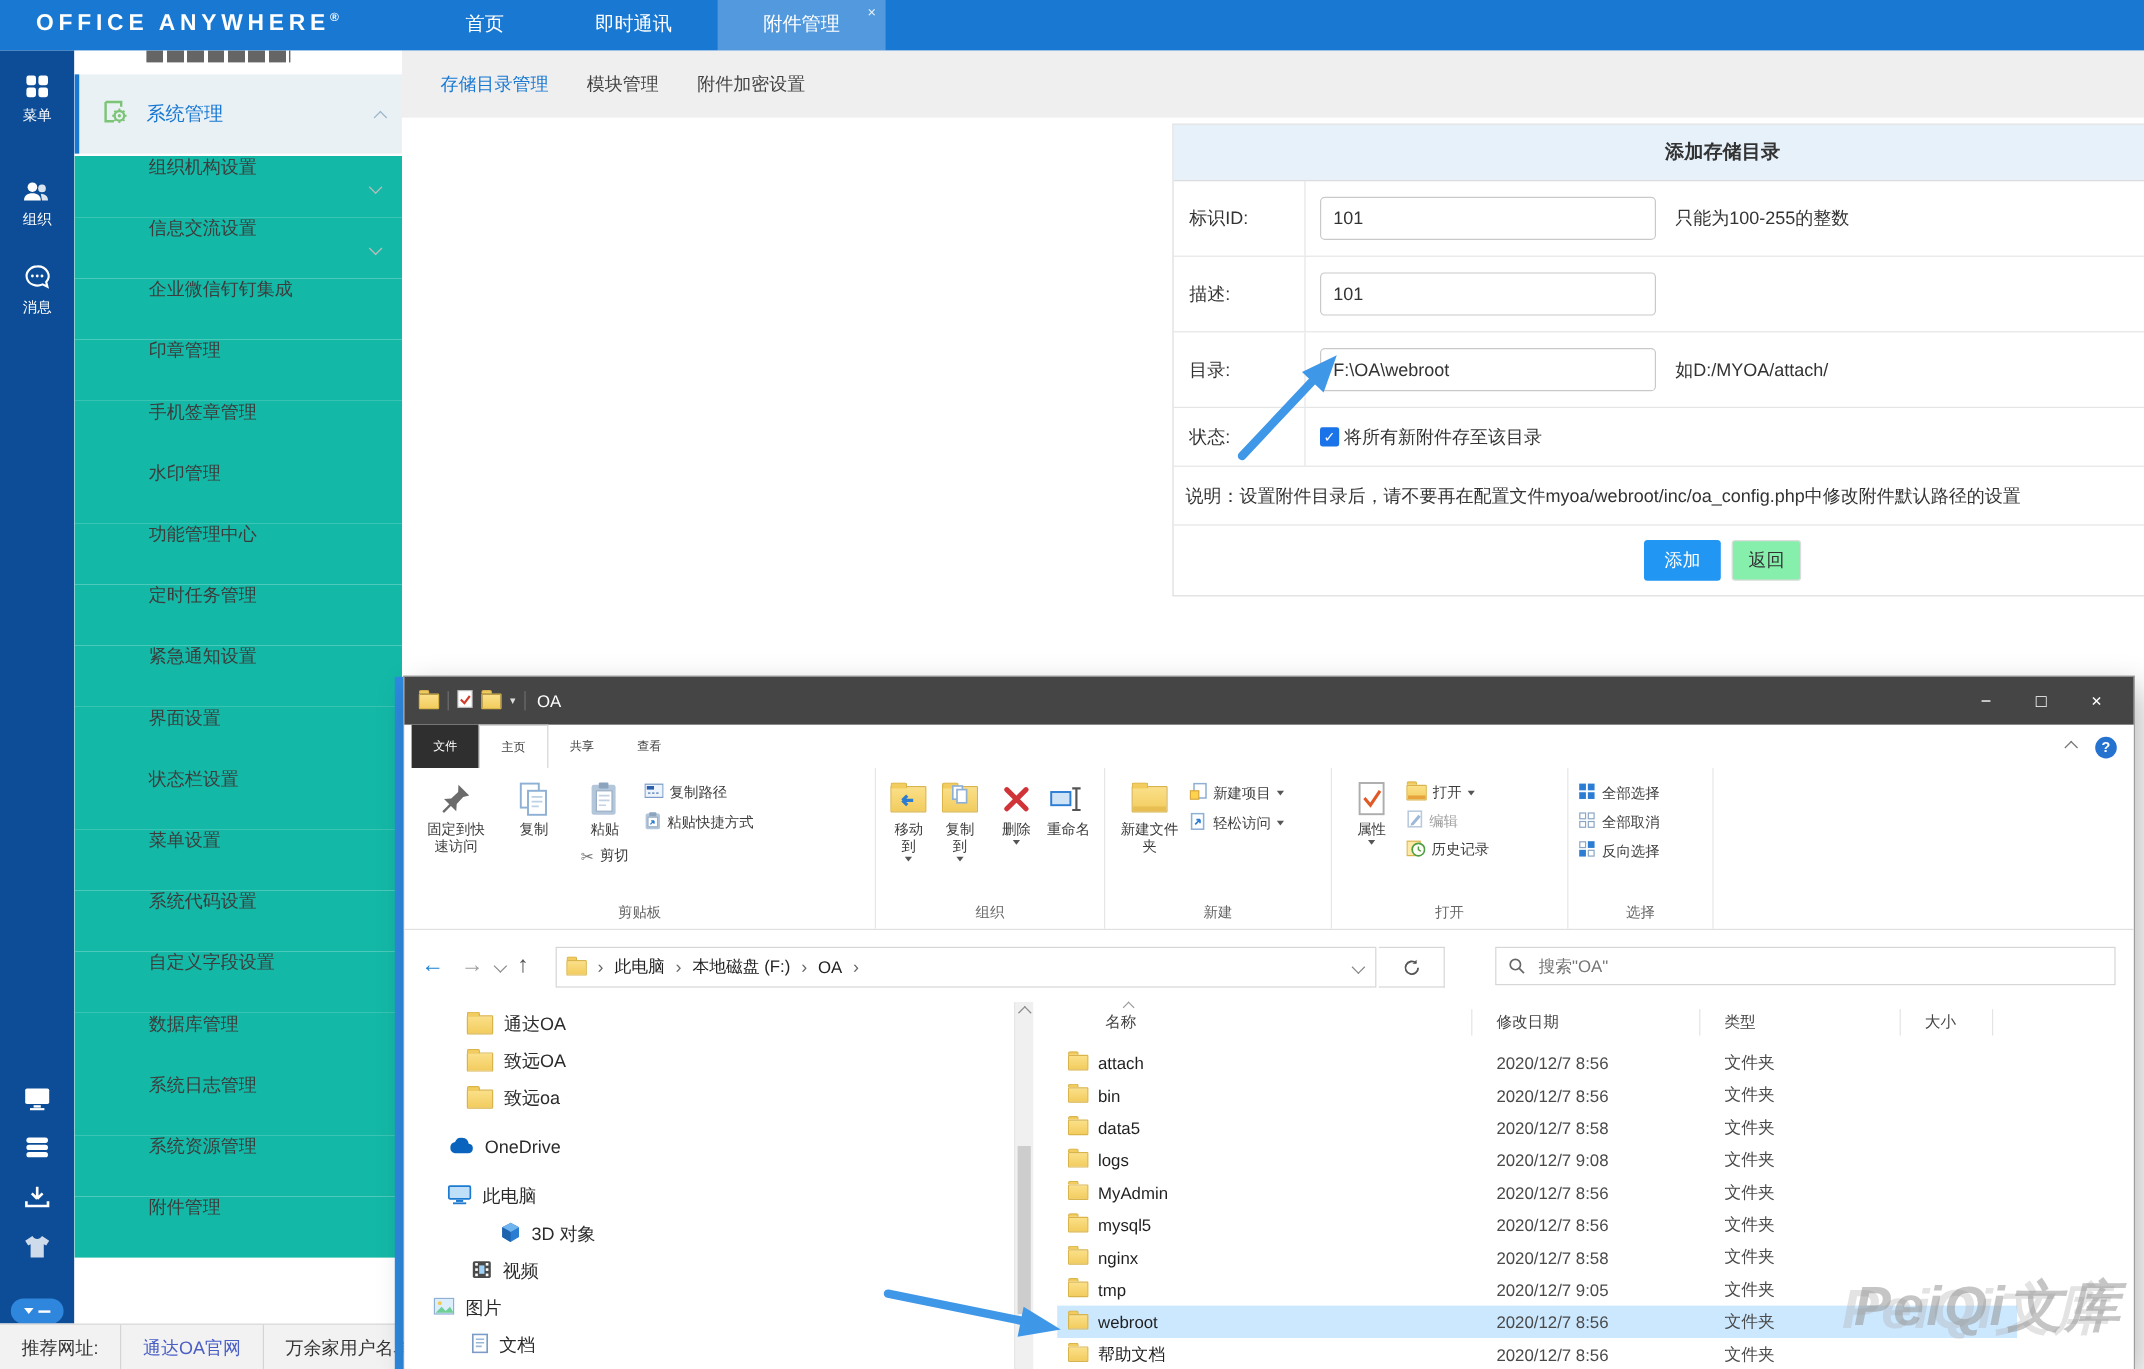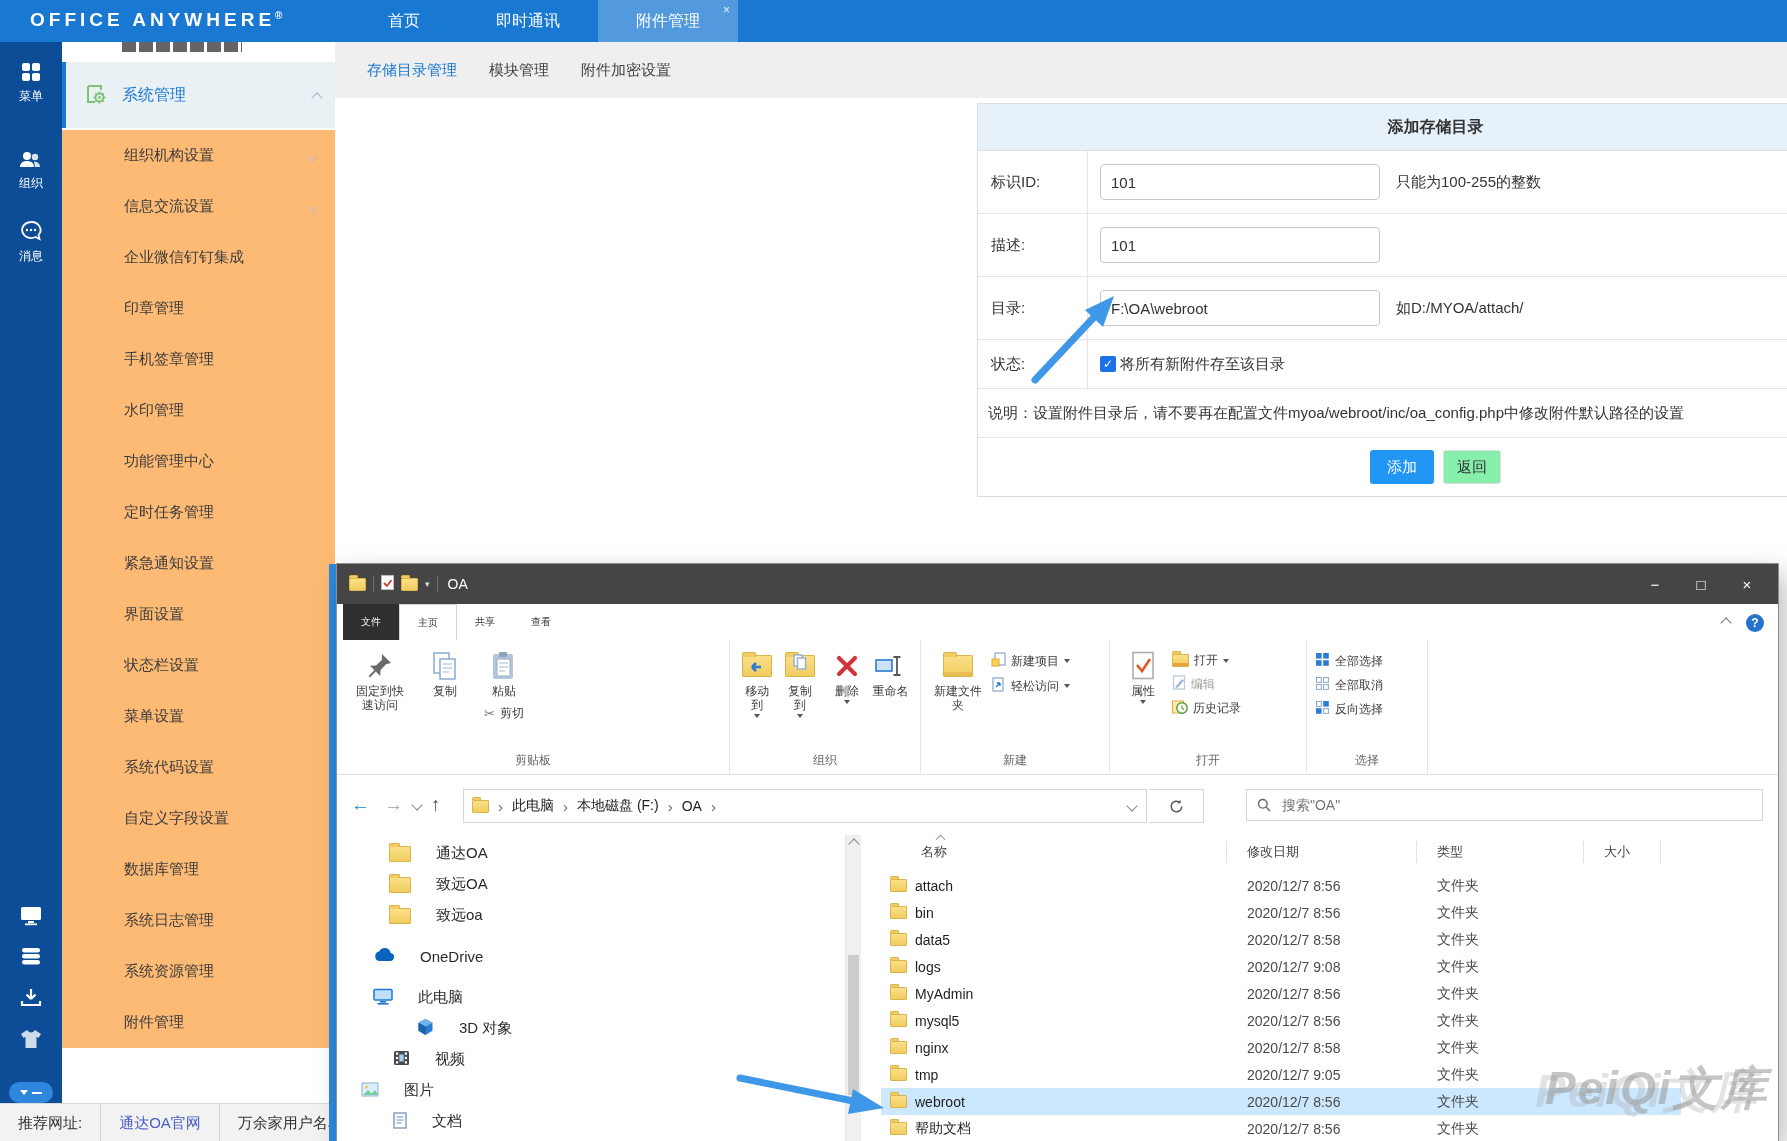--- a/index.html
+++ b/index.html
@@ -28,22 +28,22 @@
   
   .sidebar{position:absolute;left:62px;top:42px;width:273px;height:1061px;background:#fff;z-index:4;overflow:hidden}
   .clipitem{position:absolute;left:60px;top:-6px;width:120px;height:16px;overflow:hidden;
             background:repeating-linear-gradient(90deg,#4a4a4a 0 14px,#fff 14px 17px);opacity:.85}
   .smheader{position:absolute;left:0;top:20px;width:273px;height:66px;background:#e9f1f5;border-left:4px solid #1878d2;
             display:flex;align-items:center;cursor:pointer}
   .smheader .hicon{margin-left:18px}
   .smheader .htext{color:#1878d2;font-size:16px;font-weight:normal;margin-left:14px}
   .smheader .cv{position:absolute;right:18px;top:32px}
   .menulist{position:absolute;left:0;top:88px;width:273px}
-  .mitem{height:51px;display:flex;align-items:center;padding-left:62px;position:relative;
-         color:#3c3c3c;font-size:15px;cursor:pointer;background:#fdba74}
+  .mitem{height:51px;display:flex;padding-left:62px;position:relative;
+         color:#3c3c3c;font-size:15px;cursor:pointer;background:#14b8a6}
   .mitem .cv{position:absolute;right:18px;top:22px}
   .cv{display:inline-block;width:7px;height:7px;border-right:1.6px solid #bdbdbd;border-bottom:1.6px solid #bdbdbd;transform:rotate(45deg)}
   .cv.up{border-color:#9db7cb;transform:rotate(-135deg)}
 
   
   .subtabs{position:absolute;left:335px;top:42px;width:1452px;height:56px;background:#efefef;display:flex;align-items:center;z-index:3}
   .stab{margin-left:32px;font-size:15px;color:#444;cursor:pointer}
   .stab.active{color:#1878d2}
 
   
@@ -117,21 +117,21 @@
   .refreshbox{position:absolute;left:812px;top:14px;width:54px;height:32px;border:1px solid #d6d6d6;border-left:none;
               display:flex;align-items:center;justify-content:center;cursor:pointer}
   .searchbox{position:absolute;left:909px;top:14px;width:517px;height:32px;border:1px solid #d6d6d6;background:#fff;
              display:flex;align-items:center;padding-left:10px;box-sizing:border-box}
   .searchbox input{border:none;outline:none;font-size:14px;color:#777;margin-left:9px;width:440px;
              font-family:"Liberation Sans","DejaVu Sans",sans-serif;background:transparent}
 
   
   .emain{position:absolute;left:0;top:271px;width:100%;height:306px;background:#fff}
   .tree{position:absolute;left:0;top:0;width:508px;height:306px;overflow:hidden}
-  .titem{height:31px;display:flex;align-items:center;gap:25px;font-size:15px;color:#2b2b2b;cursor:pointer;white-space:nowrap}
+  .titem{height:31px;display:flex;align-items:center;gap:9px;font-size:15px;color:#2b2b2b;cursor:pointer;white-space:nowrap}
   .tscroll{position:absolute;left:508px;top:0;width:15px;height:306px;background:#f0f0f0;border-left:1px solid #e6e6e6}
   .tscroll .sarrow{position:absolute;left:4px;top:5px;width:7px;height:7px;border-left:1.6px solid #8a8a8a;border-top:1.6px solid #8a8a8a;transform:rotate(45deg)}
   .tscroll .thumb{position:absolute;left:2px;top:120px;width:11px;height:140px;background:#cdcdcd}
 
   .flist{position:absolute;left:523px;top:0;width:918px;height:306px}
   .fhdr{position:absolute;left:21px;top:0;width:800px;height:34px;display:grid;grid-template-columns:346px 190px 167px 77px;
         align-items:center;color:#444;font-size:13px}
   .fhdr .hc{padding-left:20px;border-right:1px solid #e4e4e4;height:22px;line-height:22px;cursor:pointer}
   .fhdr .hc:first-child{padding-left:40px}
   .sortup{position:absolute;left:77px;top:1px;width:6px;height:6px;border-left:1.4px solid #9a9a9a;border-top:1.4px solid #9a9a9a;transform:rotate(45deg)}
@@ -428,20 +428,43 @@
                     <rect x="8" y="1" width="8" height="5" rx="1" fill="#8ca4bd"></rect>
                     <rect x="6" y="8" width="13" height="17" fill="#fff" stroke="#9ab0c6"></rect>
                     <path d="M8 12h9M8 16h9M8 20h6" stroke="#c3d2e0" stroke-width="1.3"></path>
                   </svg>
               </span>
               <span class="rtx">粘贴</span>
             </div>
             <div class="rmini" style="margin-top:5px">
               <span style="color:#777;font-size:13px">✂</span>
               <span>剪切</span>
+            </div>
+          </div>
+          <div class="minicol">
+            <div class="rmini">
+              <span>
+                <svg width="16" height="14" viewBox="0 0 16 14">
+                    <rect x="0.5" y="1.5" width="15" height="11" fill="#eef4fb" stroke="#7a9cc6"></rect>
+                    <rect x="2" y="3" width="6" height="3" fill="#2b5fae"></rect>
+                    <path d="M3 9h10" stroke="#7a9cc6" stroke-width="1.4" stroke-dasharray="2 1.4"></path>
+                  </svg>
+              </span>
+              <span>复制路径</span>
+            </div>
+            <div class="rmini">
+              <span>
+                <svg width="14" height="16" viewBox="0 0 14 16">
+                    <rect x="1" y="2" width="12" height="13" rx="1.5" fill="#b3c6da"></rect>
+                    <rect x="4" y="0.8" width="6" height="3.4" rx="1" fill="#8ca4bd"></rect>
+                    <rect x="3" y="5" width="8" height="8" fill="#fff" stroke="#9ab0c6"></rect>
+                    <path d="M5 11l3-3m0 0v2.4M8 8H5.6" stroke="#2b7cd3" stroke-width="1.1" fill="none"></path>
+                  </svg>
+              </span>
+              <span>粘贴快捷方式</span>
             </div>
           </div>
         </div>
         <div class="rcap">剪贴板</div>
       </div>
 
       <div class="rgroup" style="width:190px">
         <div class="rbody">
           <div class="rbig" style="width:44px">
             <span class="ric" style="position:relative">

